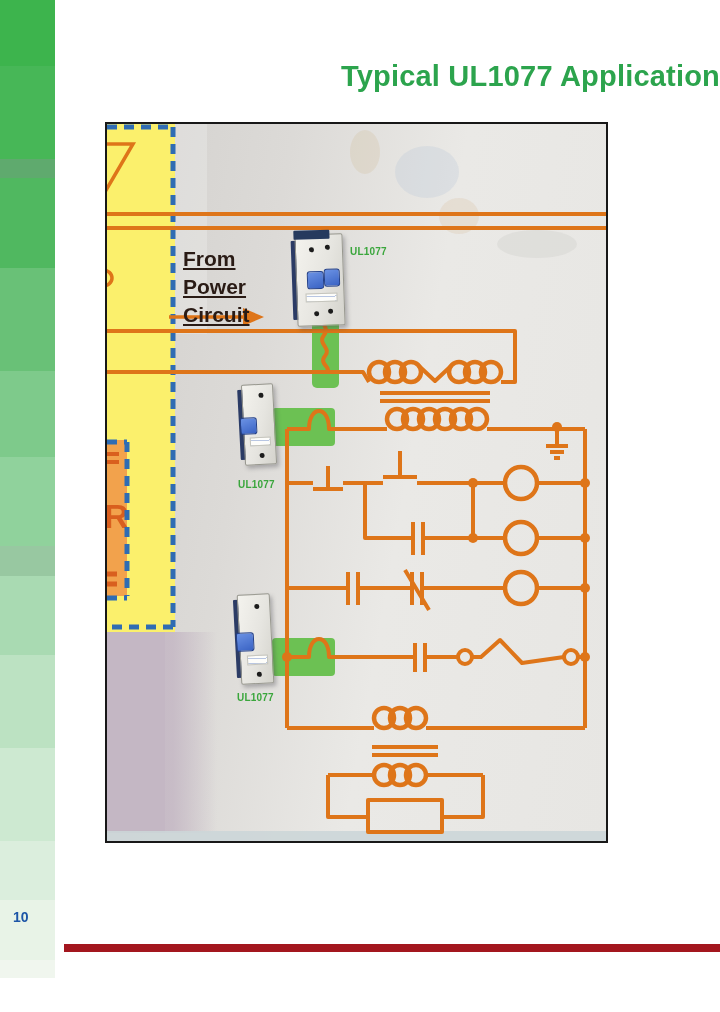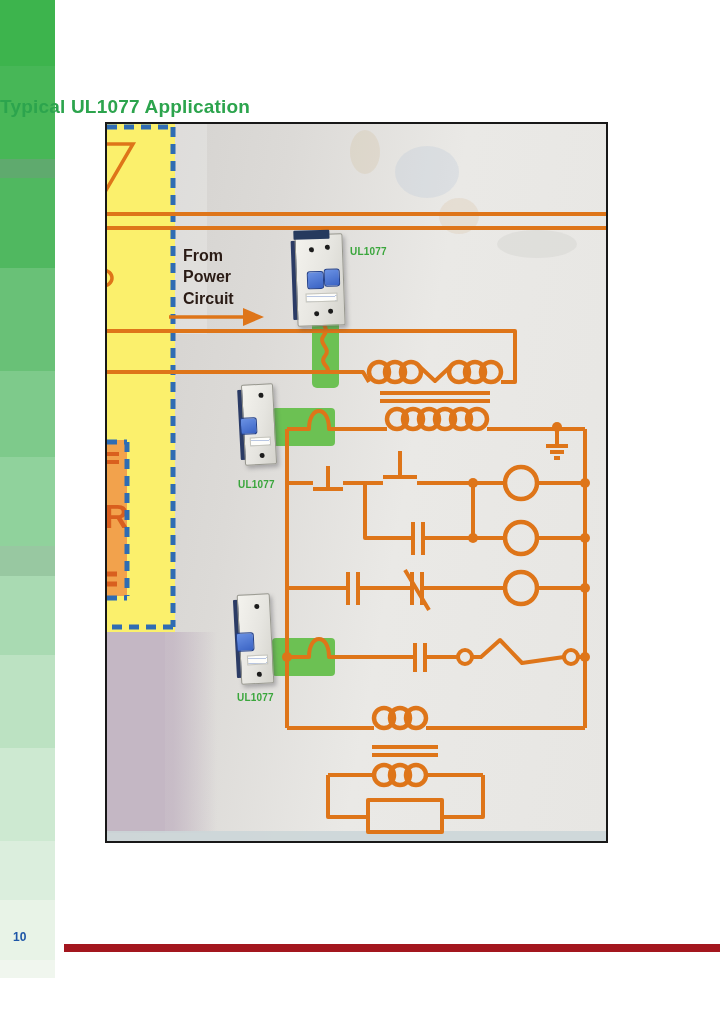--- a/index.html
+++ b/index.html
@@ -11,24 +11,23 @@
     position:absolute; left:0; top:0; width:55px; height:1012px;
     background:linear-gradient(to bottom,
       #3db44d 0 66px, #47b757 66px 159px, #5faa6e 159px 178px,
       #50b860 178px 268px, #69c177 268px 371px, #7eca8b 371px 457px,
       #90d29c 457px 546px, #98c8a1 546px 576px, #a9dab2 576px 655px,
       #bce2c2 655px 748px, #cde9d1 748px 841px, #dbeedd 841px 900px,
       #e8f3e7 900px 960px, #f0f6ee 960px 978px, #ffffff 978px 100%);
   }
 
   .title {
-    position:absolute; left:0; top:60px; width:720px; text-align:left;
-    font-size:19px; font-weight:bold; letter-spacing:0.2px;
+    position:absolute; left:0; top:60px; width:720px; text-align:right;
+    font-size:29px; font-weight:bold; letter-spacing:0.2px;
     color:var(--title-green,#2ca44d);
-    margin-top:36px;
   }
 
   .figure {
     position:absolute; left:105px; top:122px; width:503px; height:721px;
     border:2px solid #181818;
     background:linear-gradient(100deg,#d2d0cd 0%,#dcdad7 30%,#eae9e6 58%,#e7e6e3 100%);
   }
   .figure svg { position:absolute; left:0; top:0; }
 
   
@@ -55,25 +54,25 @@
   .toggle2 { position:absolute; width:36%; height:20%;
     background:linear-gradient(160deg,#6b92e4,#3a63c4); border:1px solid #23408a; border-radius:3px; }
   .label-band { position:absolute; left:18%; right:12%; height:11%;
     background:repeating-linear-gradient(to bottom,#fdfdfa 0 2px,#b8c6e2 2px 3px,#fdfdfa 3px 5px);
     border:1px solid #c5c5bd; }
 
   .ul-label { position:absolute; font-size:10px; font-weight:bold;
     color:var(--label-green,#3aa63c); letter-spacing:0.2px; }
 
   .from-power { position:absolute; left:76px; top:121px; width:70px;
-    font-size:16px; font-weight:600; line-height:1.33; color:var(--text-dark,#2a1b15); }
+    font-size:21px; font-weight:600; line-height:1.33; color:var(--text-dark,#2a1b15);text-decoration:underline; }
 
   .red-rule { position:absolute; left:64px; top:944px; width:656px; height:8px;
     background:var(--red-bar,#a3161e); }
-  .page-num { position:absolute; left:13px; top:930px; font-size:12px; font-weight:bold;
+  .page-num { position:absolute; left:13px; top:909px; font-size:14px; font-weight:bold;
     color:var(--page-blue,#1d55a7); }
 </style>
 </head>
 <body>
 
 <div class="page">
 
   <div class="sidebar"></div>
 
   <h1 class="title">Typical UL1077 Application</h1>

